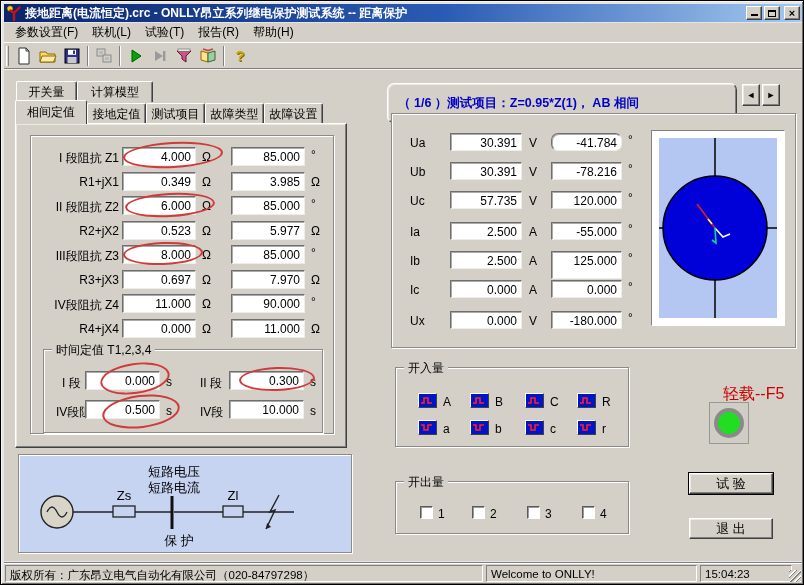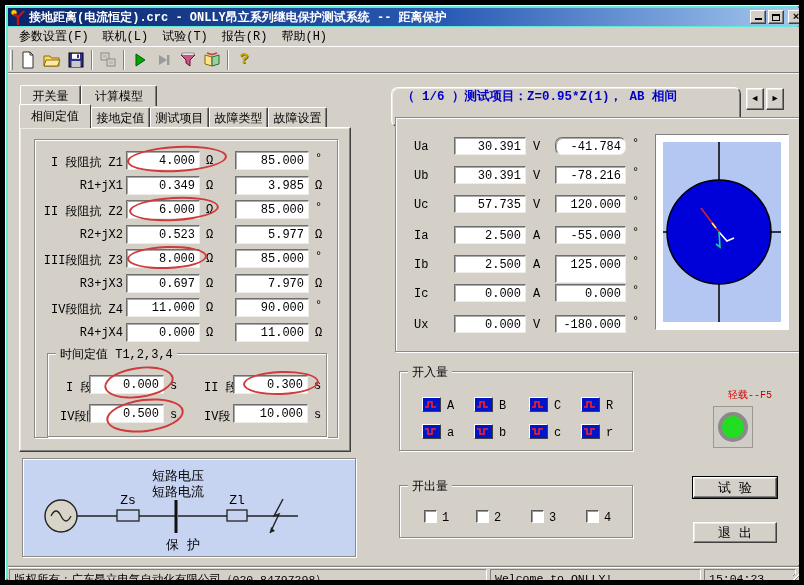--- a/index.html
+++ b/index.html
@@ -1,19 +1,19 @@
 <!DOCTYPE html>
 <html><head>
 <meta charset="utf-8">
 <style>
   * { margin:0; padding:0; box-sizing:border-box; }
   html,body { background:#3a6ea5; font-family:"Liberation Sans","DejaVu Sans",sans-serif; }
-  .win { position:relative; width:804px; height:585px; background:#5eead4;
-         border:5px solid #000000; box-shadow: inset 1px 1px 0 #f5f4f0, inset -1px -1px 0 #716f64;
-         overflow:hidden; font-size:12px; color:#000;font-family:Liberation Mono, monospace; }
+  .win { position:relative; width:804px; height:585px; background:#e5e5e5;
+         border:1px solid #000000; box-shadow: inset 1px 1px 0 #f5f4f0, inset -1px -1px 0 #716f64;
+         overflow:hidden; font-size:12px; color:#000; }
 
   
   .titlebar { position:absolute; left:3px; top:3px; width:798px; height:18px;
       background:linear-gradient(90deg,#0a246a 0%,#2a5bb4 55%,#a6caf0 100%);
       display:flex; align-items:center; padding:0 2px; color:#fff; font-weight:bold; }
   .titlebar .ttl { margin-left:3px; white-space:nowrap; overflow:hidden; font-size:12px; }
   .winbtn { width:16px; height:14px; background:#d4d0c8; border:1px solid #404040;
       border-top-color:#fff; border-left-color:#fff; box-shadow:inset -1px -1px 0 #808080;
       display:flex; align-items:center; justify-content:center; margin-left:2px; color:#000;
       font-size:10px; line-height:10px; }
@@ -286,21 +286,21 @@
       <text x="160" y="90" font-size="13" text-anchor="middle" fill="#000">保 护</text>
       <line x1="155" y1="57" x2="204" y2="57" stroke="#222" stroke-width="1.3"></line>
       <rect x="204" y="51" width="20" height="11" fill="none" stroke="#222" stroke-width="1.3"></rect>
       <text x="214" y="45" font-size="13" text-anchor="middle" fill="#000">Zl</text>
       <line x1="224" y1="57" x2="275" y2="57" stroke="#222" stroke-width="1.3"></line>
       <path d="M260 40 L251 57 L256 55 L247 74" fill="none" stroke="#222" stroke-width="1.4"></path>
       <path d="M247 74 l1 -6 l4 4 z" fill="#222"></path>
     </svg>
   </div>
 
-  <div class="raisedbox abs" style="left:386px; top:82px; width:350px; height:40px; display:flex; padding-left:10px;border-radius:7px;">
+  <div class="raisedbox abs" style="left:386px; top:82px; width:350px; height:40px; display:flex; align-items:center; padding-left:10px;border-radius:7px;">
     <span class="bluetext" style="font-weight:bold; font-size:12.5px;">（ 1/6 ）测试项目：Z=0.95*Z(1)，  AB 相间</span>
   </div>
   <div class="btn abs" style="left:741px; top:83px; width:18px; height:22px;">
       <span style="font-size:9px;">◄</span>
     </div>
   <div class="btn abs" style="left:761px; top:83px; width:18px; height:22px;">
       <span style="font-size:9px;">►</span>
     </div>
 
   <div class="etchbox abs" style="left:390px; top:112px; width:405px; height:235px; background:#d4d0c8;">
@@ -418,21 +418,21 @@
     <span class="checkbox abs" style="left:24px; top:24px;"></span>
     <span class="abs" style="left:42px; top:25px;">1</span>
     <span class="checkbox abs" style="left:76px; top:24px;"></span>
     <span class="abs" style="left:94px; top:25px;">2</span>
     <span class="checkbox abs" style="left:131px; top:24px;"></span>
     <span class="abs" style="left:149px; top:25px;">3</span>
     <span class="checkbox abs" style="left:186px; top:24px;"></span>
     <span class="abs" style="left:204px; top:25px;">4</span>
   </div>
 
-  <span class="abs redtext" style="left:697px; top:383px; width:70px; text-align:right; font-size:10px;">轻载--F5</span>
+  <span class="abs redtext" style="left:722px; top:383px; width:70px; text-align:left; font-size:16px;">轻载--F5</span>
   <div class="abs" style="left:708px; top:401px; width:40px; height:42px; background:#cfcdc6; border:1px solid #9a988f; display:flex; align-items:center; justify-content:center;">
     <span style="display:block; width:30px; height:30px; border-radius:50%; background:#22dd22; border:4px solid #8a8a8a;"></span>
   </div>
   <div class="btn defbtn abs" style="left:688px; top:472px; width:84px; height:21px;">
       <span>试 验</span>
     </div>
   <div class="btn abs" style="left:688px; top:517px; width:84px; height:21px;">
       <span>退 出</span>
     </div>
 

